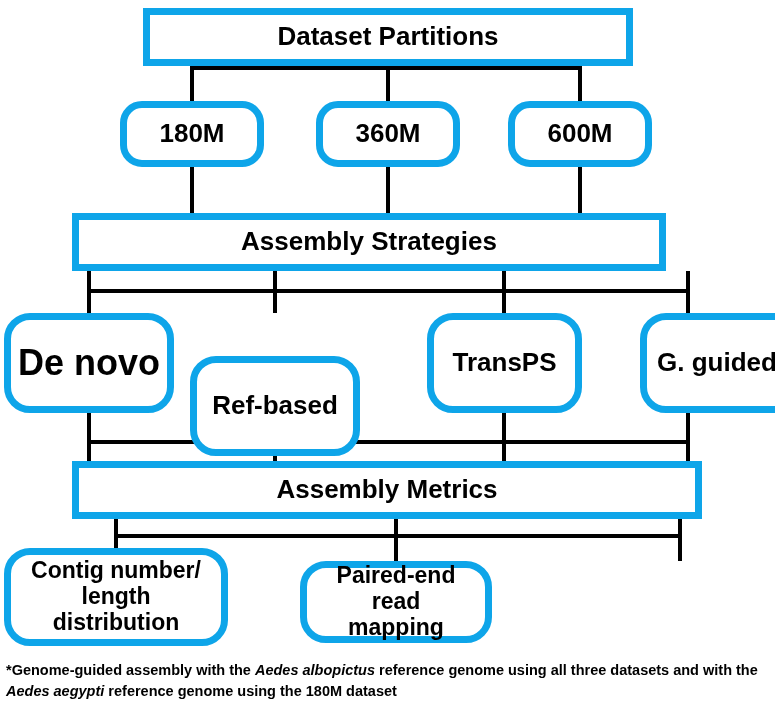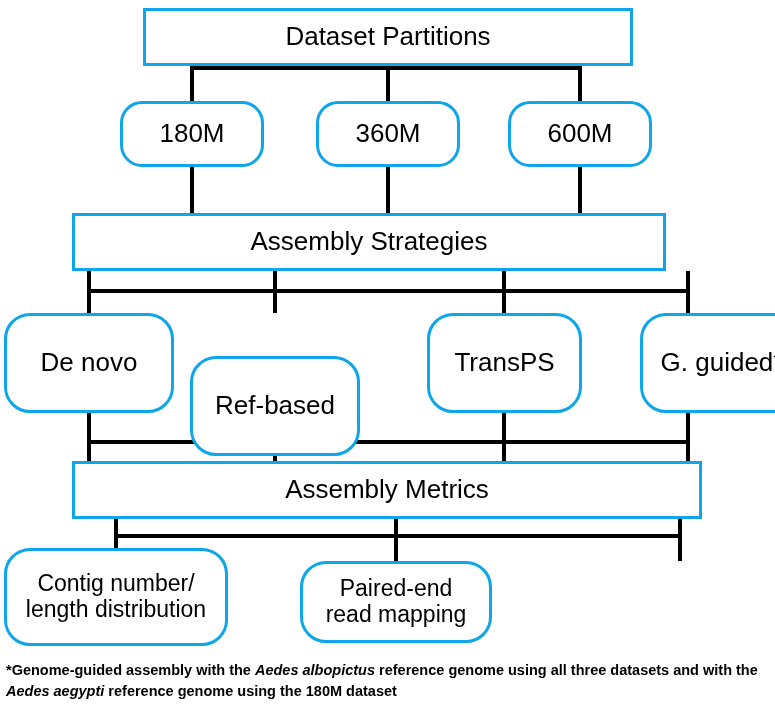--- a/index.html
+++ b/index.html
@@ -15,27 +15,27 @@
     overflow: hidden;
   }
   #canvas {
     position: relative;
     width: 775px;
     height: 705px;
   }
   .node {
     position: absolute;
     box-sizing: border-box;
-    border: 3px solid #0ea5e9;
+    border: 7px solid #0ea5e9;
     background: #ffffff;
     display: flex;
     align-items: center;
     justify-content: center;
     text-align: center;
-    font-weight: normal;
+    font-weight: bold;
     line-height: 1.12;
     z-index: 3;
   }
   .rect { border-radius: 0; }
   .round { border-radius: 22px; }
   .round-lg { border-radius: 26px; }
 
   .conn {
     position: absolute;
     background: #000000;
@@ -49,21 +49,21 @@
   }
   #node-180m  { left: 120px; top: 101px; width: 144px; height: 66px; font-size: 26px; }
   #node-360m  { left: 316px; top: 101px; width: 144px; height: 66px; font-size: 26px; }
   #node-600m  { left: 508px; top: 101px; width: 144px; height: 66px; font-size: 26px; }
 
   #node-assembly-strategies {
     left: 72px; top: 213px; width: 594px; height: 58px;
     font-size: 26px;
   }
 
-  #node-de-novo   { left: 4px;   top: 313px; width: 170px; height: 100px; font-size: 26px; }
+  #node-de-novo   { left: 4px;   top: 313px; width: 170px; height: 100px; font-size: 36px; }
   #node-ref-based { left: 190px; top: 313px; width: 170px; height: 100px; font-size: 26px; margin-top: 43px; }
   #node-transps   { left: 427px; top: 313px; width: 155px; height: 100px; font-size: 26px; }
   #node-g-guided  { left: 640px; top: 313px; width: 164px; height: 100px; font-size: 26px; }
 
   #node-assembly-metrics {
     left: 72px; top: 461px; width: 630px; height: 58px;
     font-size: 26px;
   }
 
   #node-contig { left: 4px;   top: 548px; width: 224px; height: 98px; font-size: 23px; padding: 16px 6px; }

